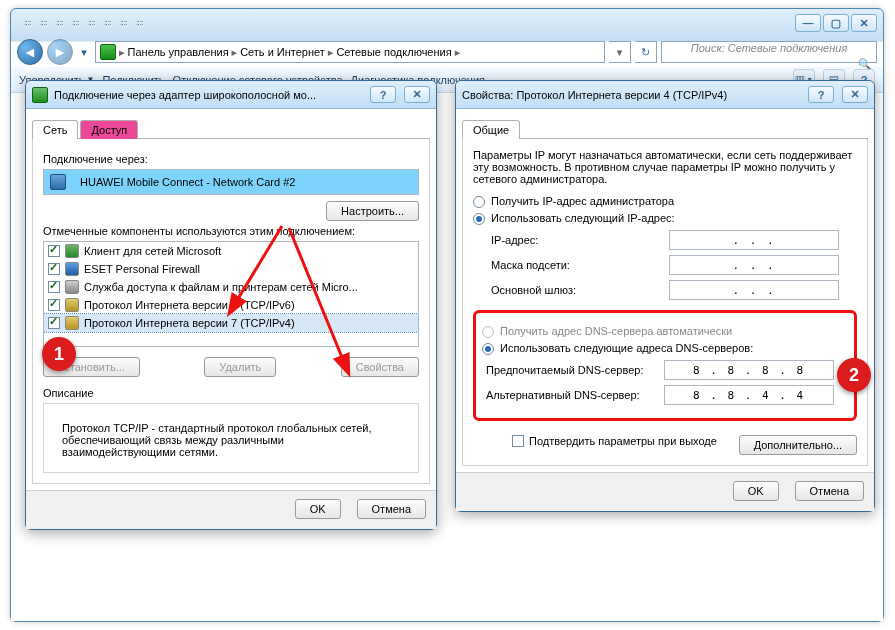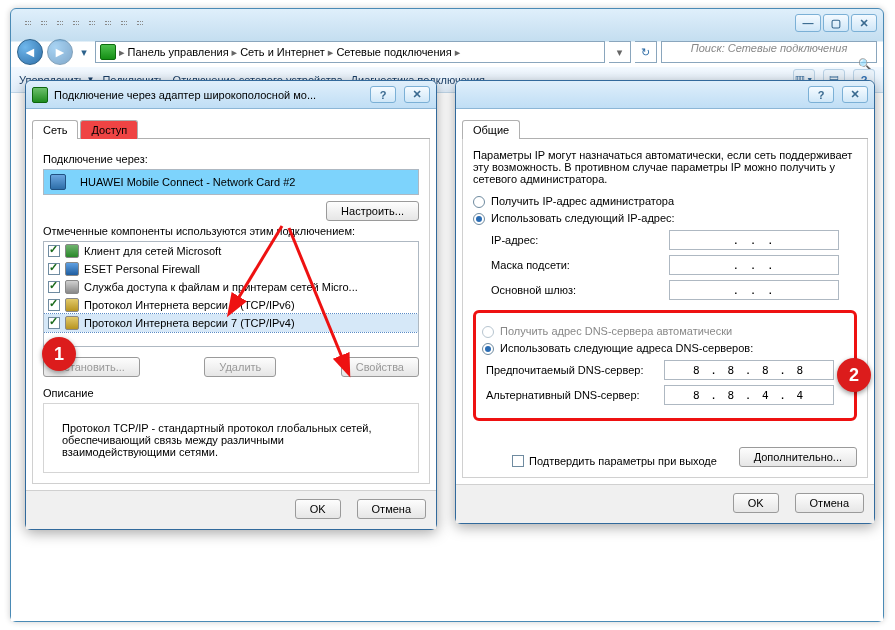--- a/index.html
+++ b/index.html
@@ -32,21 +32,21 @@
   
   .dlg { position:absolute; background:#fff; border:1px solid #326a9c; border-radius:6px; box-shadow:0 3px 14px rgba(0,0,0,.35); }
   .dlg-title { height:28px; background:linear-gradient(#dfeffb,#c0def5); border-bottom:1px solid #8cb6d6; border-radius:6px 6px 0 0; display:flex; align-items:center; padding:0 6px; gap:6px;}
   .dlg-title .dicon{width:16px;height:16px;background:linear-gradient(#6cc06c,#1f8c1f);border:1px solid #0d660d;border-radius:2px;}
   .dlg-title .t{font-weight:normal;color:#000;}
   .dlg-title .help{margin-left:auto;}
   .dlg-title .dctl{width:26px;height:17px;border:1px solid #7bb0d6;border-radius:3px;background:linear-gradient(#f5fbff,#d0e7f8);display:flex;align-items:center;justify-content:center;color:#3a6a90;font-weight:bold;margin-left:2px;}
   .dlg-body{padding:6px;}
 
   .tabstrip{display:flex; border-bottom:1px solid #b0b0b0; margin-top:4px;}
-  .tab{padding:3px 10px; border:1px solid #b0b0b0; border-bottom:none; background:#ef4444; margin-right:2px; border-radius:3px 3px 0 0; position:relative; top:1px;}
+  .tab{padding:3px 10px; border:1px solid #b0b0b0; border-bottom:none; background:#ec4899; margin-right:2px; border-radius:3px 3px 0 0; position:relative; top:1px;}
   .tab.active{background:#fff;}
   .label{color:#000; margin:4px 0;}
   .adapter-box{border:1px solid #aeb8c2; padding:4px 6px; display:flex; align-items:center; gap:14px; background:#7dd3fc;}
   .adapter-box .aicon{width:16px;height:16px;background:linear-gradient(#6ba6e0,#2d6ea8);border-radius:2px;border:1px solid #1f5182;}
 
   .btn{padding:3px 14px; border:1px solid #9a9a9a; border-radius:3px; background:linear-gradient(#fdfdfd,#e6e6e6); color:#000;}
   .btn:disabled,.btn.disabled{color:#999;}
   .btn-row{display:flex; gap:8px; justify-content:flex-end; margin-top:6px;}
 
   .listbox{border:1px solid #aeb8c2; height:106px; overflow:hidden; background:#fff;}
@@ -196,20 +196,21 @@
     </div>
   </div>
   <div class="dlg-footer">
     <button class="btn">OK</button>
     <button class="btn">Отмена</button>
   </div>
 </div>
 
 <div class="dlg" style="left:455px; top:80px; width:420px;">
   <div class="dlg-title">
+    <span class="t">Свойства: Протокол Интернета версии 4 (TCP/IPv4)</span>
     <span class="help"></span>
     <span class="dctl">?</span>
     <span class="dctl">✕</span>
   </div>
   <div class="dlg-body">
     <div class="tabstrip">
       <div class="tab active">Общие</div>
     </div>
     <div style="border:1px solid #d0d0d0;border-top:none;padding:10px;">
       <div style="margin-bottom:10px;">Параметры IP могут назначаться автоматически, если сеть поддерживает эту возможность. В противном случае параметры IP можно получить у сетевого администратора.</div>
@@ -240,21 +241,21 @@
               <span class="flabel">Предпочитаемый DNS-сервер:</span>
               <span class="ipbox">8 . 8 . 8 . 8</span>
             </div>
           <div class="field-row">
               <span class="flabel">Альтернативный DNS-сервер:</span>
               <span class="ipbox">8 . 8 . 4 . 4</span>
             </div>
         </div>
       </div>
 
-      <div style="display:flex;align-items:flex-end;margin-top:26px;padding-left:39px;">
+      <div style="display:flex;align-items:flex-start;margin-top:14px;padding-left:39px;">
         <span class="chkbox"></span>
         <span>Подтвердить параметры при выходе</span>
         <span style="flex:1"></span>
         <button class="btn">Дополнительно...</button>
       </div>
     </div>
   </div>
   <div class="dlg-footer">
     <button class="btn">OK</button>
     <button class="btn">Отмена</button>

